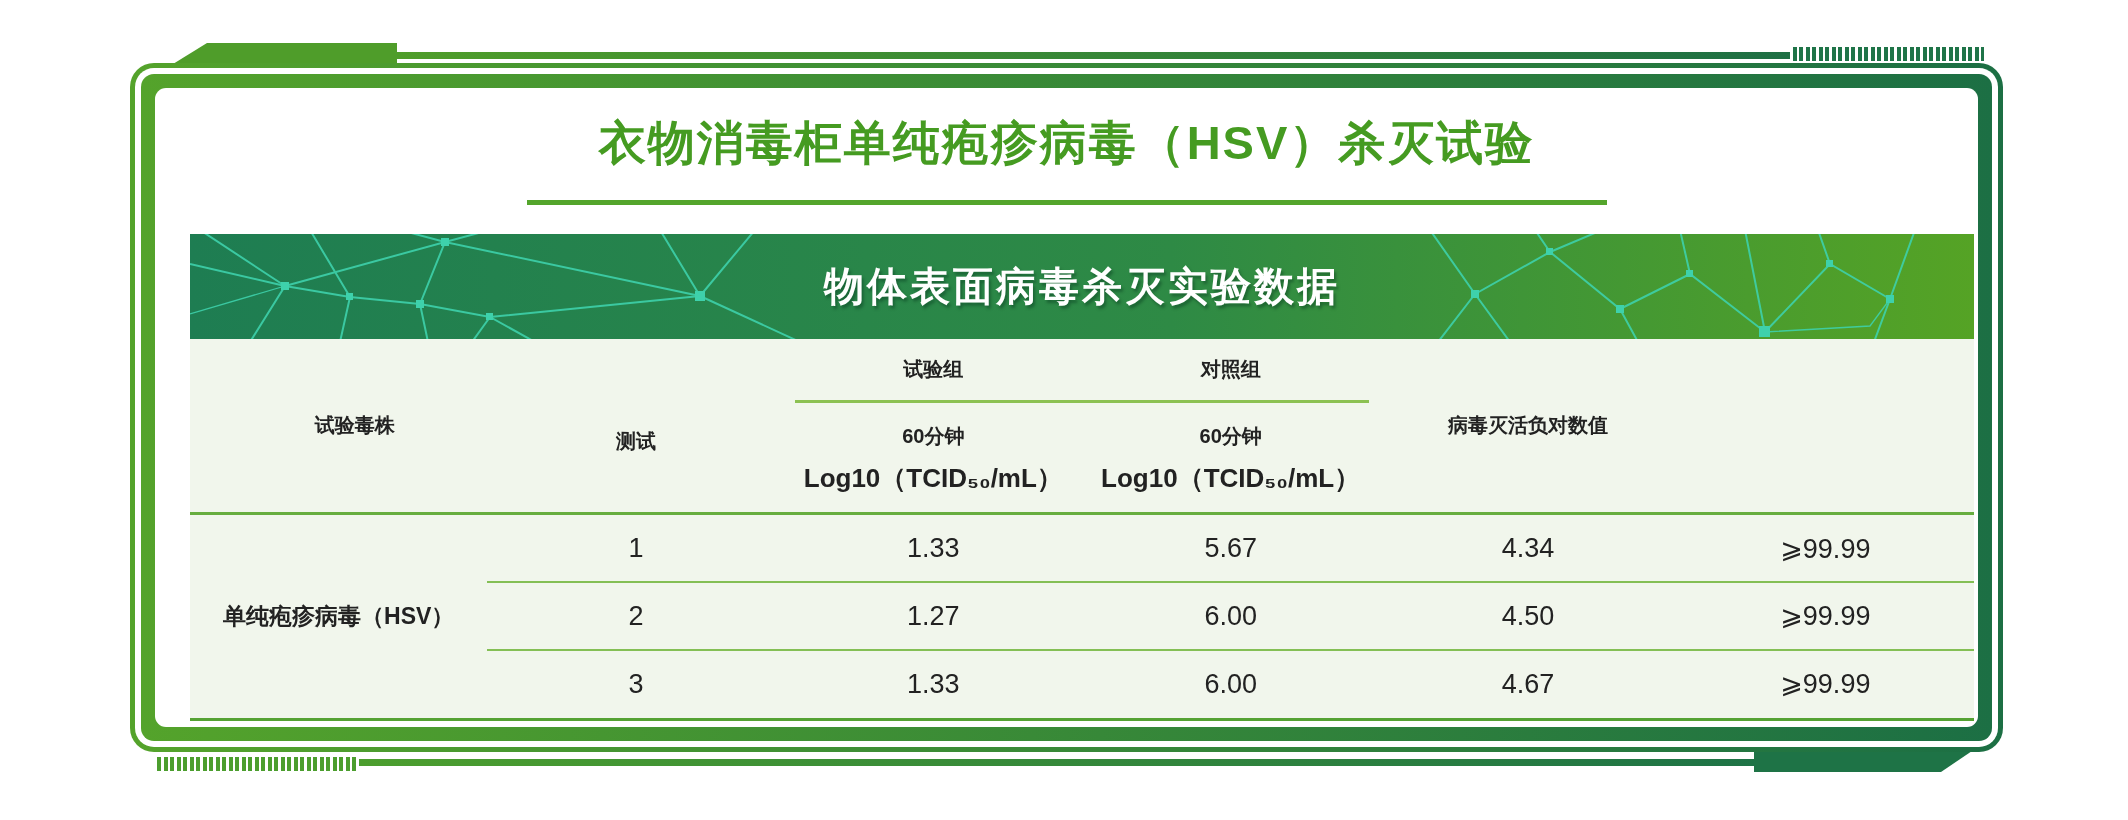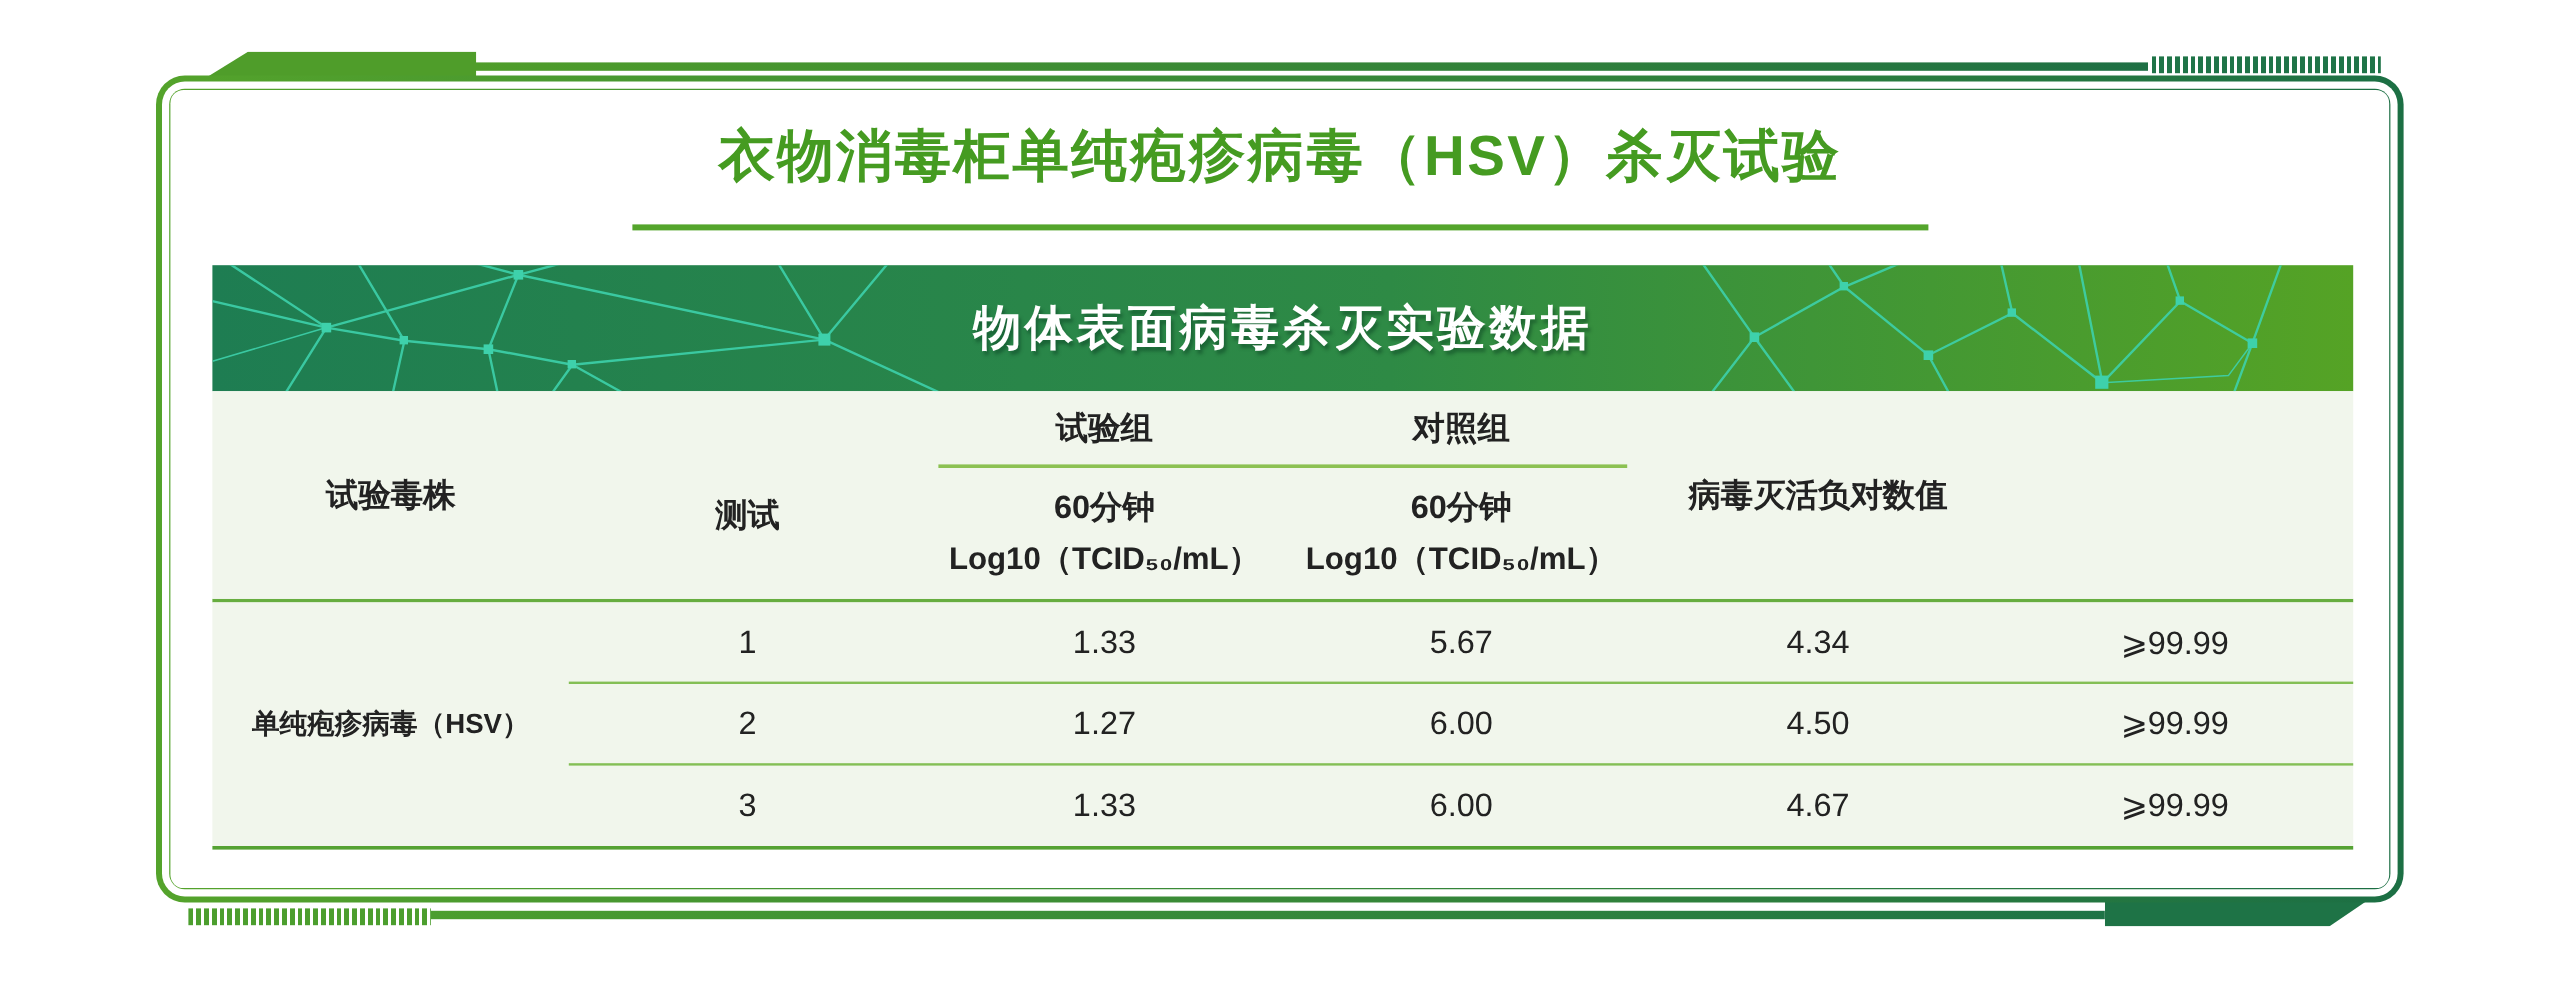--- a/index.html
+++ b/index.html
@@ -24,43 +24,43 @@
     background:linear-gradient(90deg,#4c9e2e,#1e7346);}
   .deco-bottom-block{left:1754px;top:749px;width:221px;height:23px;background:#1e7346;
     -webkit-clip-path:polygon(0 0,100% 0,calc(100% - 34px) 100%,0 100%);clip-path:polygon(0 0,100% 0,calc(100% - 34px) 100%,0 100%);}
 
   
   .frame{position:absolute;left:130px;top:63px;width:1873px;height:689px;
     border-radius:24px;background:linear-gradient(90deg,#54a32b,#1c6f44);
     padding:5px;box-sizing:border-box;}
   .frame-gap{width:100%;height:100%;background:#fff;border-radius:19px;padding:6px;box-sizing:border-box;}
   .frame-inner{width:100%;height:100%;background:linear-gradient(90deg,#54a32b,#1c6f44);
-    border-radius:13px;padding:1px;box-sizing:border-box;text-decoration:underline;}
+    border-radius:13px;padding:14px;box-sizing:border-box;text-decoration:underline;}
   .card{width:100%;height:100%;background:#fff;border-radius:11px;position:relative;overflow:hidden;}
 
   
   .title{position:absolute;top:24px;left:0;right:0;text-align:center;
     font-size:47px;font-weight:700;color:#459b21;letter-spacing:2px;white-space:nowrap;}
   .title-underline{position:absolute;top:112px;left:50%;transform:translateX(-50%);
     width:1080px;height:5px;background:#54a52c;}
 
   
   .banner{position:absolute;left:35px;top:146px;width:1784px;height:105px;
     background:linear-gradient(90deg,#1e7d52 0%,#2e8a45 55%,#55a325 100%);
     display:flex;align-items:center;justify-content:center;overflow:hidden;}
   .banner-text{position:relative;z-index:2;font-size:40px;font-weight:700;color:#ffffff;
     letter-spacing:3px;text-shadow:2px 3px 3px rgba(0,45,25,.4);white-space:nowrap;text-align:right;}
   .mesh{position:absolute;inset:0;z-index:1;width:100%;height:100%;}
 
   
   .table{position:absolute;left:35px;top:251px;width:1784px;color:#222;}
   .thead{position:relative;height:173px;background:#f1f6ec;font-weight:600;}
   .hcell{position:absolute;display:flex;align-items:center;justify-content:center;
-    font-size:27px;text-align:center;white-space:nowrap;}
-  .hc1{left:0;top:0;width:16.6667%;height:100%;}
+    font-size:20px;text-align:center;white-space:nowrap;}
+  .hc1{left:16px;top:0;width:16.6667%;height:100%;}
   .hc2{left:16.6667%;top:16px;width:16.6667%;height:100%;}
   .hc3a{left:33.3333%;top:0;width:16.6667%;height:61px;}
   .hc4a{left:50%;top:0;width:16.6667%;height:61px;}
   .hc3b{left:33.3333%;top:75px;width:16.6667%;height:44px;}
   .hc4b{left:50%;top:75px;width:16.6667%;height:44px;}
   .hc3c{left:33.3333%;top:117px;width:16.6667%;height:44px;font-size:26px;}
   .hc4c{left:50%;top:117px;width:16.6667%;height:44px;font-size:26px;}
   .hc5{left:66.6667%;top:0;width:16.6667%;height:100%;}
   .hc6{left:83.3333%;top:0;width:16.6667%;height:100%;}
   .group-underline{position:absolute;left:calc(33.3333% + 10px);width:calc(33.3334% - 20px);

